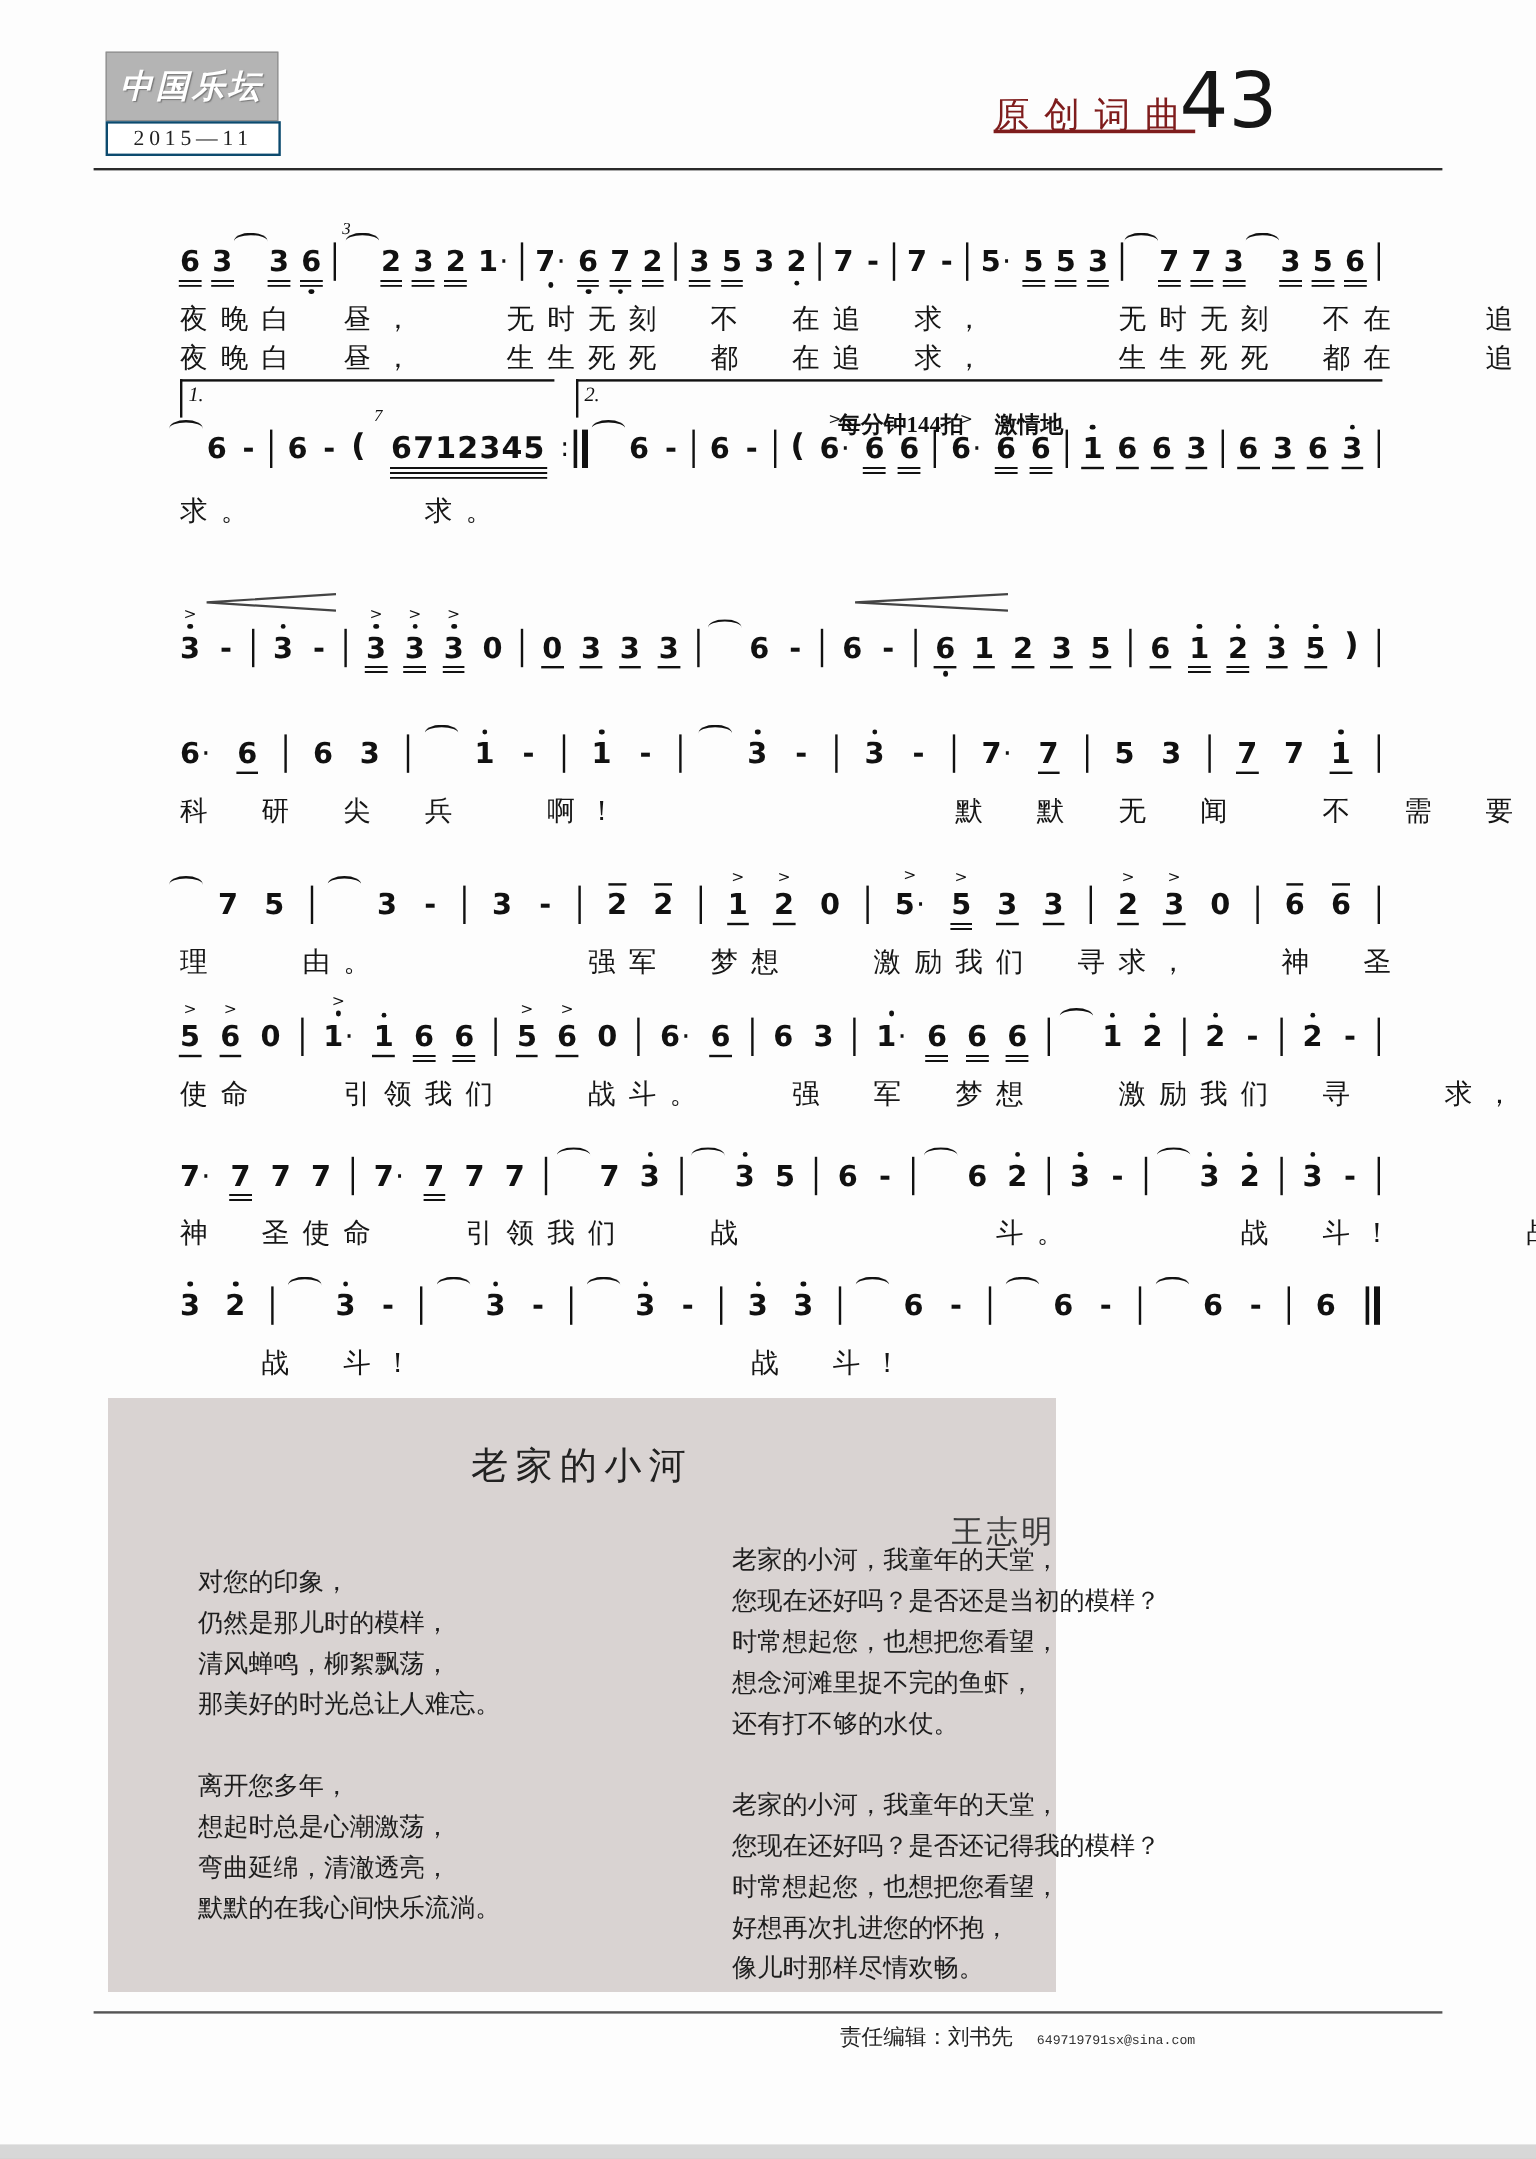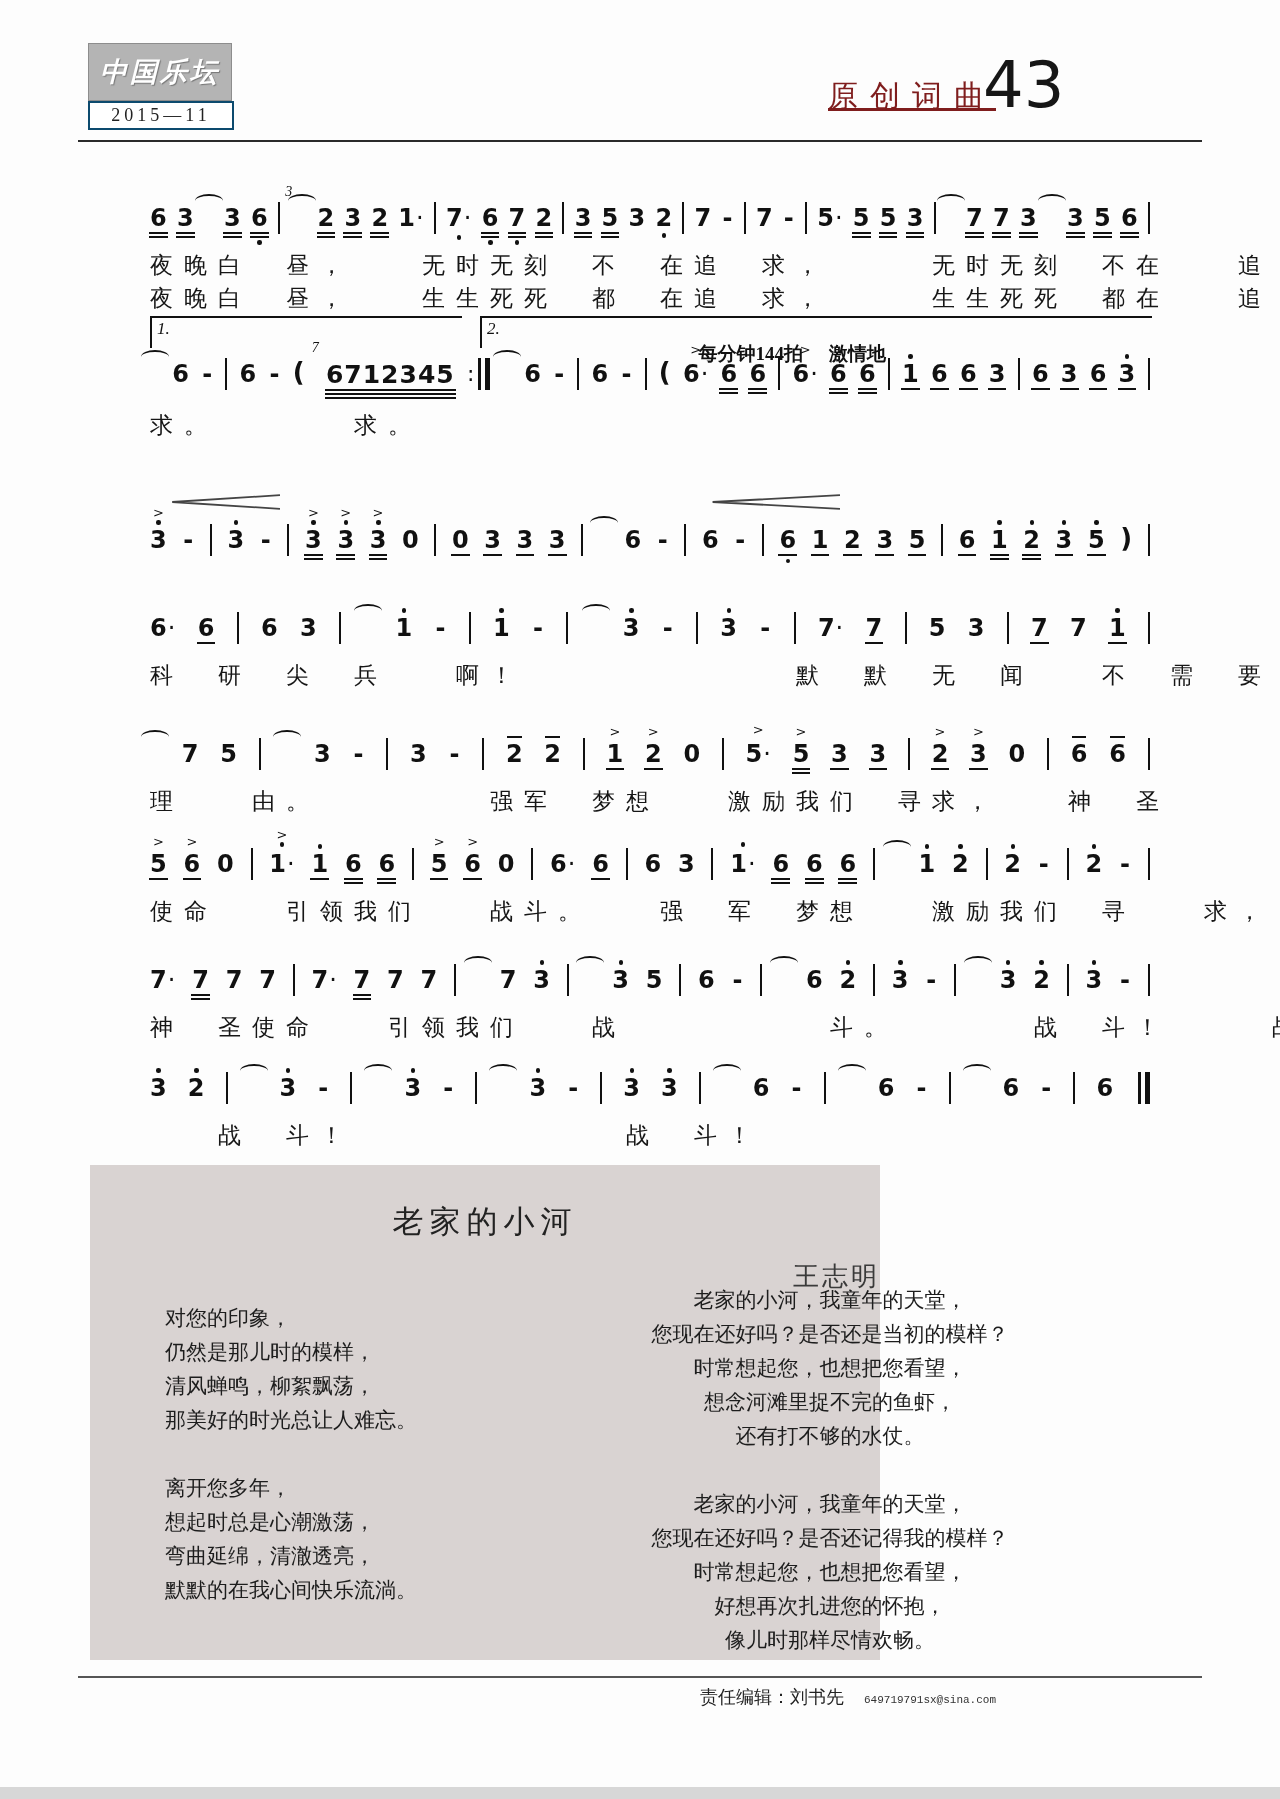--- a/index.html
+++ b/index.html
@@ -58,21 +58,21 @@
   .hairpin svg{width:100%;height:100%;}
 
   
   .poem-box{position:absolute;left:90px;top:1165px;width:790px;height:495px;background:#d9d3d2;}
   .poem-title{position:absolute;left:0;top:36px;width:100%;text-align:center;font-size:31px;
         letter-spacing:6px;color:#222;}
   .poem-author{position:absolute;left:0;top:94px;width:100%;text-align:right;font-size:26px;
         letter-spacing:3px;color:#3a3a3a;}
   .poem-col{position:absolute;font-size:21px;line-height:34px;white-space:pre-line;color:#1d1d1d;}
   .poem-col.left{left:75px;top:136px;width:410px;}
-  .poem-col.right{left:520px;top:118px;width:440px;text-align:center;}
+  .poem-col.right{left:520px;top:118px;width:440px;}
 
   
   .footer{position:absolute;left:700px;top:1685px;font-size:18px;color:#222;}
   .footer .email{font-family:"Liberation Mono",monospace;font-size:11px;margin-left:20px;color:#333;}
   .scan-edge{position:absolute;left:0;top:1787px;width:1280px;height:12px;background:#d7d7d7;}
 </style>
 </head>
 <body>
 
 <div class="page">

